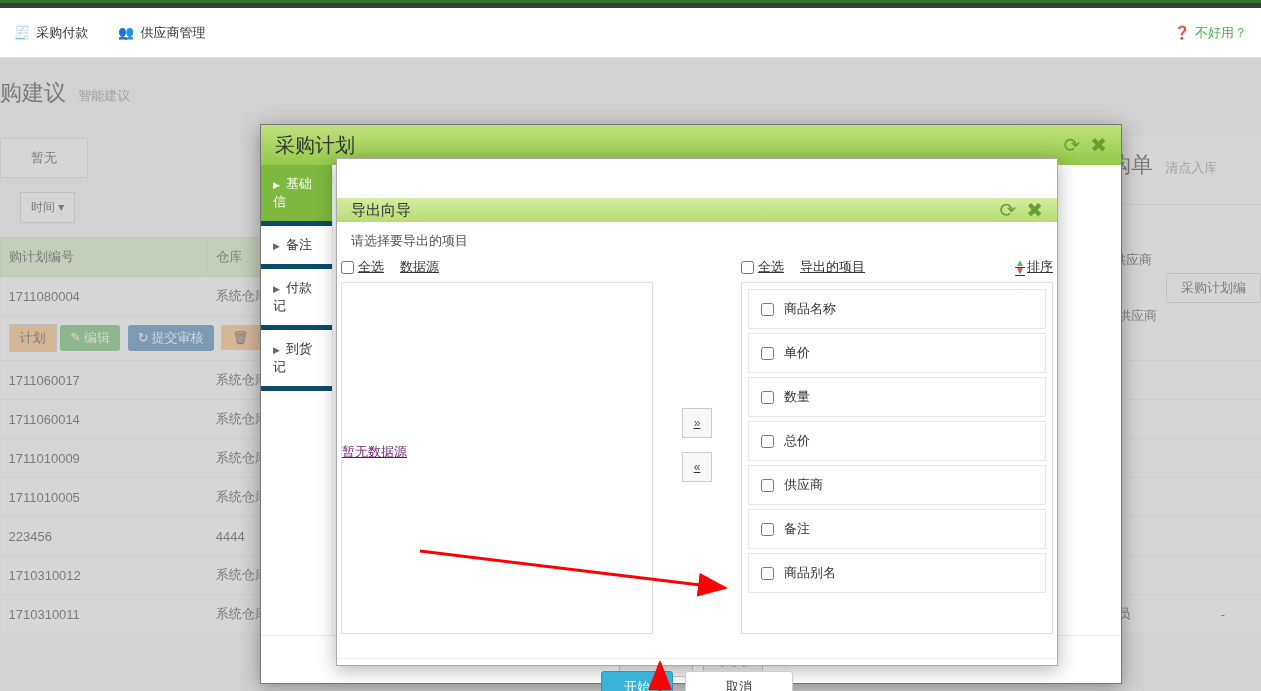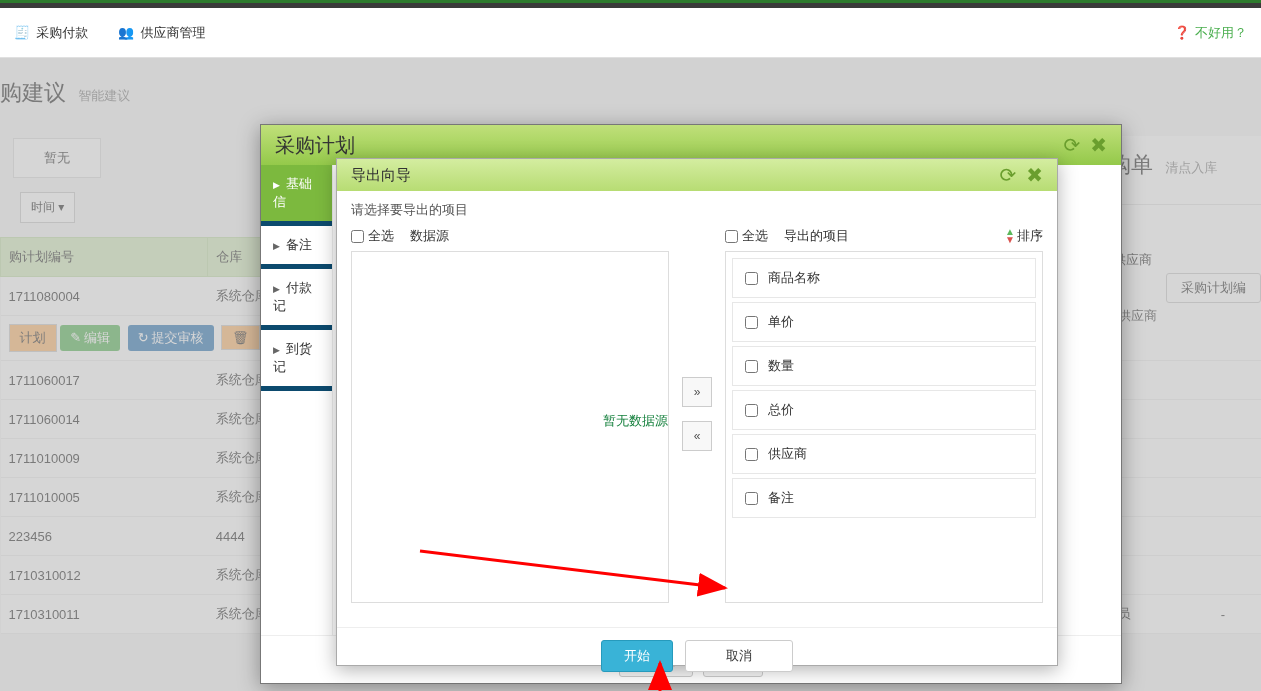--- a/index.html
+++ b/index.html
@@ -9,21 +9,21 @@
 .top-bar { height: 8px; background: #3a3a3a; border-top: 3px solid #2d7a2d; }
 .toolbar { height: 50px; background: #fff; border-bottom: 1px solid #e0e0e0; display: flex; align-items: center; padding: 0 14px; justify-content: space-between; }
 .toolbar-left { display: flex; gap: 30px; }
 .toolbar-item { display: flex; align-items: center; gap: 6px; color: #333; }
 .toolbar-right { color: #4CAF50; display: flex; align-items: center; gap: 4px; }
 
 
 .main-wrap { position: relative; background: #f5f5f5; height: 633px; }
 .bg-title { font-size: 22px; padding: 20px 0 10px 0; }
 .bg-sub { font-size: 13px; color: #888; margin-left: 6px; }
-.bg-tabs { margin-top: 20px; margin-left: 13px; }
+.bg-tabs { margin-top: 20px; }
 .bg-tab { display: inline-block; padding: 10px 30px; background: #fff; border: 1px solid #ddd; }
 .bg-time-btn { margin: 14px 0 0 20px; display: inline-block; padding: 6px 10px; border: 1px solid #ccc; background: #fff; font-size: 12px; }
 .bg-table { margin-top: 14px; width: 100%; border-collapse: collapse; }
 .bg-table th { background: #d8edc0; padding: 10px 8px; text-align: left; border: 1px solid #c6dfae; font-weight: normal; }
 .bg-table td { padding: 10px 8px; border-bottom: 1px solid #eee; background: #fff; }
 .btn-green { background: #5cb85c; color: #fff; padding: 4px 10px; border-radius: 3px; display: inline-flex; align-items: center; gap: 3px; margin-right: 4px; }
 .btn-blue { background: #337ab7; color: #fff; padding: 4px 10px; border-radius: 3px; display: inline-flex; align-items: center; gap: 3px; margin-right: 4px; }
 .btn-sm { padding: 4px 10px; border: 1px solid #ccc; background: #fdba74; display: inline-block; }
 .btn-white-sm { padding: 5px 14px; border: 1px solid #ccc; background: #fff; display: inline-block; border-radius: 3px;}
 
@@ -41,33 +41,33 @@
 .sidebar-item { padding: 10px 12px; border-bottom: 5px solid #0c4a6e; font-size: 13px; }
 .sidebar-item.active { background: #7cb93e; color: #fff; }
 .sidebar-item::before { content: "▶"; font-size: 9px; margin-right: 6px; color: #666; }
 .sidebar-item.active::before { color: #fff; }
 
 .modal-outer-foot { height: 50px; display: flex; align-items: center; justify-content: center; gap: 10px; border-top: 1px solid #eee; }
 .btn-grey { padding: 6px 16px; border: 1px solid #ccc; background: #f5f5f5; border-radius: 3px; display: inline-flex; align-items: center; gap: 4px; color: #555;}
 
 
 .modal-inner { position: absolute; left: 336px; top: 100px; width: 722px; height: 508px; background: #fff; border: 1px solid #aaa; box-shadow: 0 4px 18px rgba(0,0,0,.3); }
-.modal-inner-head { background: linear-gradient(#d4eda0, #b7dc73); height: 32px; display: flex; align-items: center; justify-content: space-between; padding: 0 14px; }
+.modal-inner-head { background: linear-gradient(#d4eda0, #b7dc73); height: 24px; display: flex; align-items: center; justify-content: space-between; padding: 0 14px; margin-top: 39px; }
 .modal-inner-head .title { font-size: 15px; }
 .sub-label { padding: 10px 14px 6px; color: #555; }
 
-.transfer { display: flex; padding: 0 14px; gap: 10px; }
+.transfer { display: flex; padding: 0 4px; gap: 26px; text-decoration: underline; }
 .transfer-col { flex: 1; }
 .col-head { display: flex; align-items: center; gap: 16px; padding: 2px 0 6px; }
 .col-head label { display: flex; align-items: center; gap: 4px; }
 .sort-btn { margin-left: auto; color: #333; display: flex; align-items: center; gap: 2px;}
 .sort-arrows { font-size: 10px; line-height: 8px;}
 .sort-up{color:#5cb85c;} .sort-down{color:#d9534f;}
 .list-box { border: 1px solid #ddd; height: 352px; overflow-y: auto; position: relative; }
-.empty { text-align: right; color: #15803d; padding-top: 160px; }
+.empty { text-align: left; color: #701a75; padding-top: 160px; }
 .transfer-mid { width: 36px; display: flex; flex-direction: column; justify-content: center; gap: 14px; align-items: center; }
 .mid-btn { width: 30px; height: 30px; border: 1px solid #ccc; background: #f8f8f8; display: flex; align-items: center; justify-content: center; font-size: 12px; color: #555; }
 
 .item-row { display: flex; align-items: center; gap: 10px; padding: 10px 12px; border: 1px solid #e7e7e7; margin: 4px 6px; background: #fff; }
 .item-row input { }
 
 .scroll-area { position: absolute; inset: 0; overflow-y: scroll; padding-top: 2px;}
 .scroll-inner { }
 
 .modal-inner-foot { height: 56px; display: flex; align-items: center; justify-content: center; gap: 12px; border-top: 1px solid #eee; margin-top: 24px;}
@@ -305,20 +305,24 @@
                   <input type="checkbox" style="">
                   <span>总价</span>
                 </div>
               <div class="item-row">
                   <input type="checkbox" style="">
                   <span>供应商</span>
                 </div>
               <div class="item-row">
                   <input type="checkbox" style="">
                   <span>备注</span>
+                </div>
+              <div class="item-row">
+                  <input type="checkbox" style="">
+                  <span>商品别名</span>
                 </div>
             </div>
           </div>
         </div>
       </div>
     </div>
     <div class="modal-inner-foot">
       <span class="btn-cyan">开始</span>
       <span class="btn-default">取消</span>
     </div>

